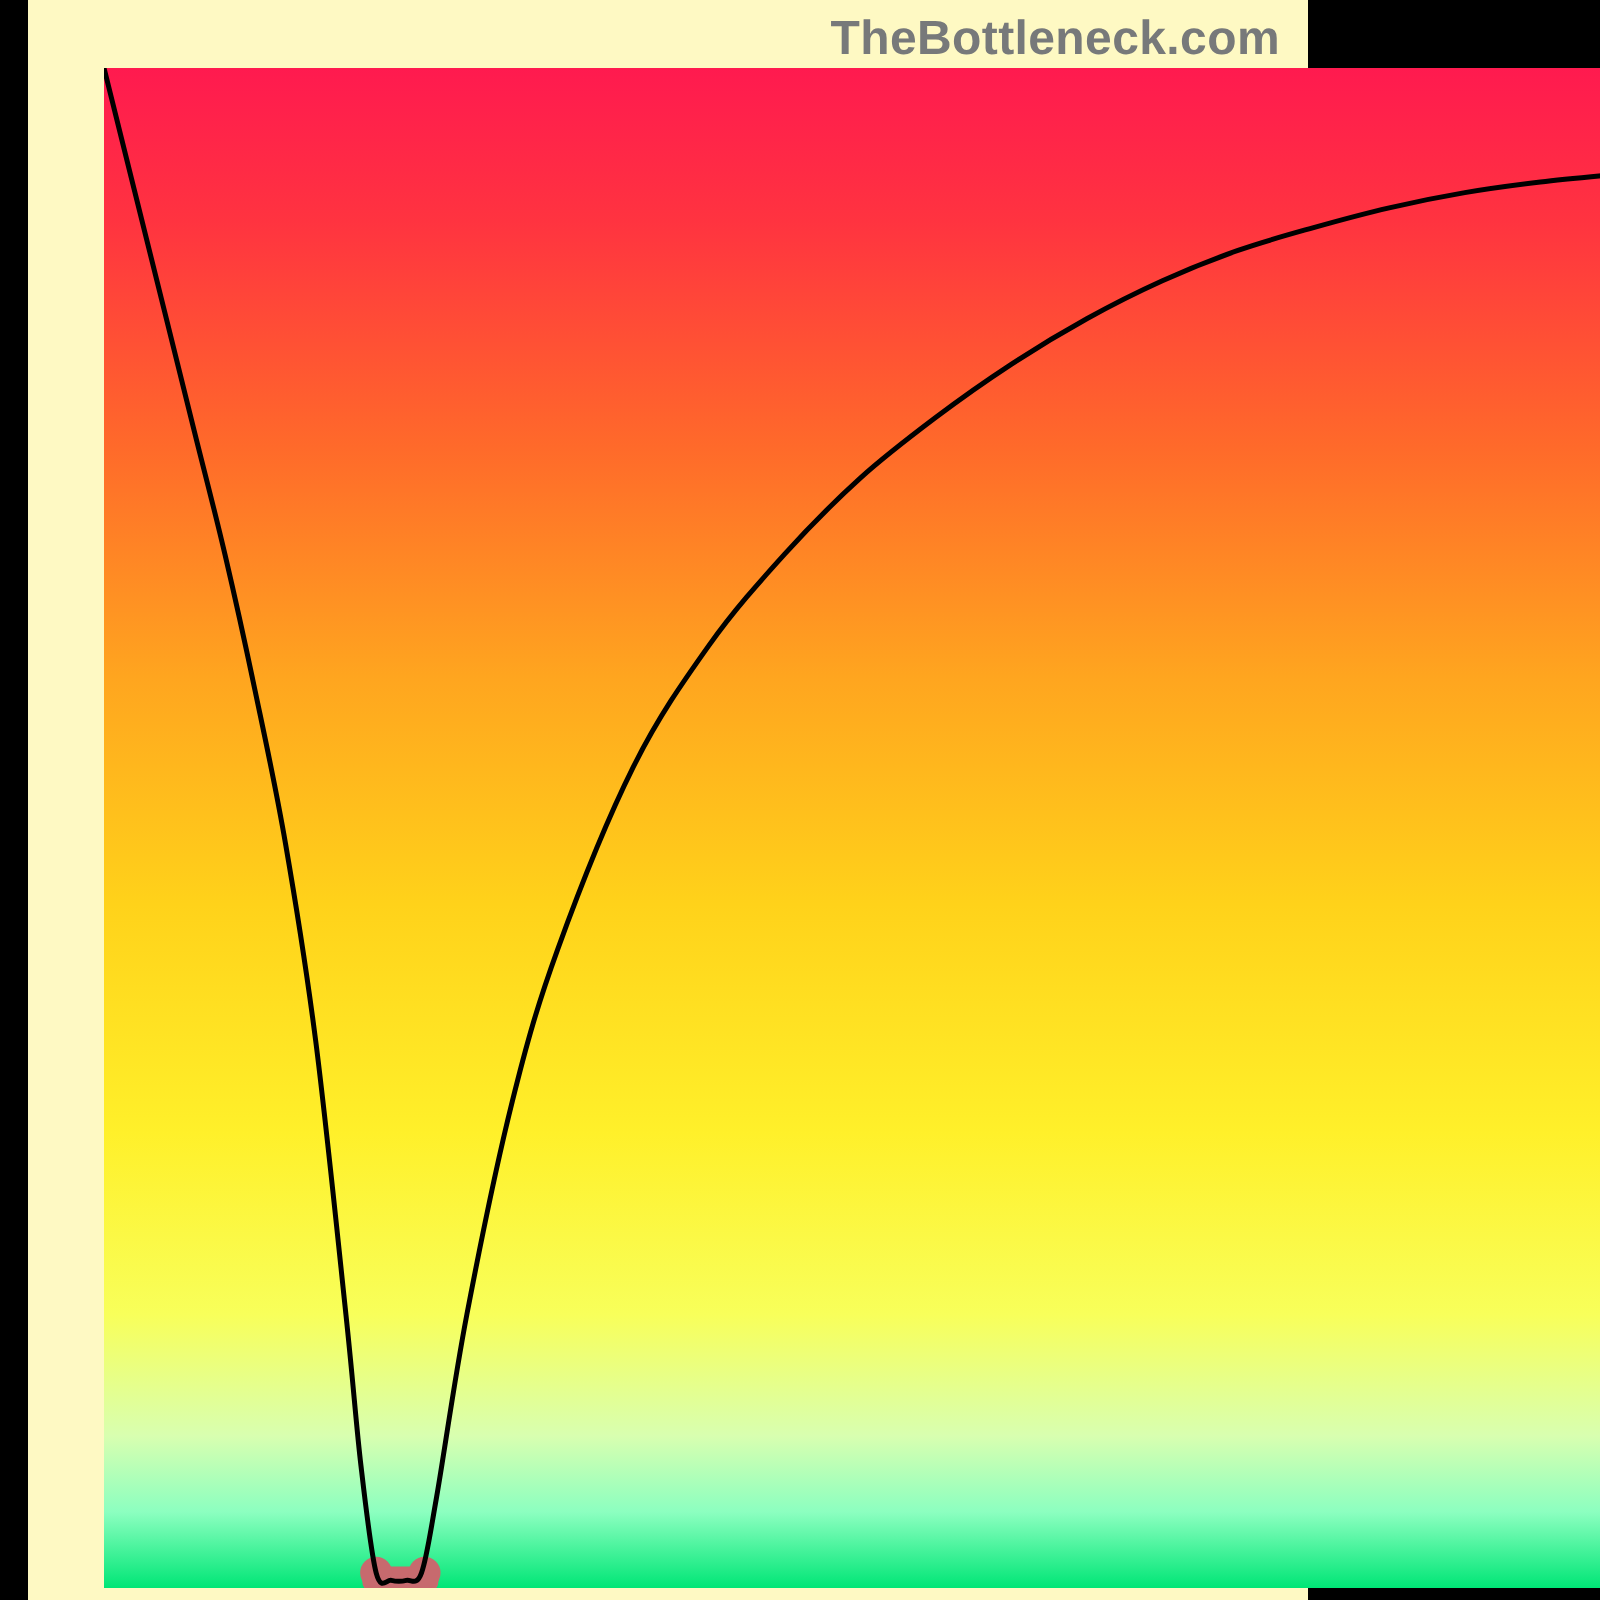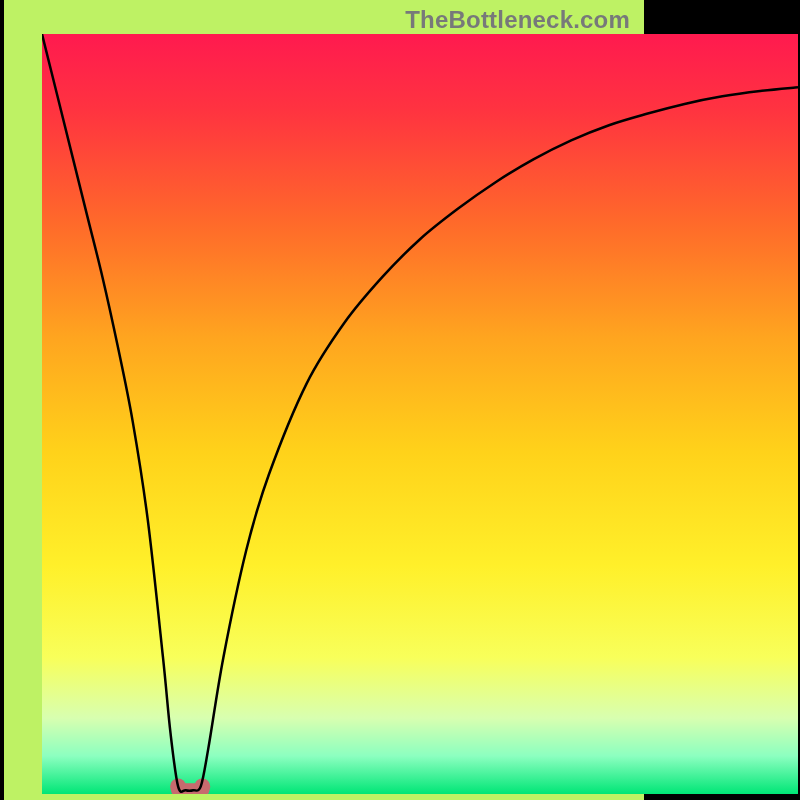--- a/index.html
+++ b/index.html
@@ -5,25 +5,25 @@
   html, body {
     margin: 0;
     padding: 0;
     width: 800px;
     height: 800px;
     background: #000;
     overflow: hidden;
   }
   .frame {
     position: absolute;
-    left: 4px;
+    left: 14px;
     top: 0;
     width: 640px;
     height: 800px;
-    background: #bef264;
+    background: #fef9c3;
   }
   .watermark {
     position: absolute;
     top: 6px;
     right: 14px;
     font-family: Arial, Helvetica, sans-serif;
     font-size: 24px;
     font-weight: 600;
     color: #77797a;
     letter-spacing: 0.2px;

